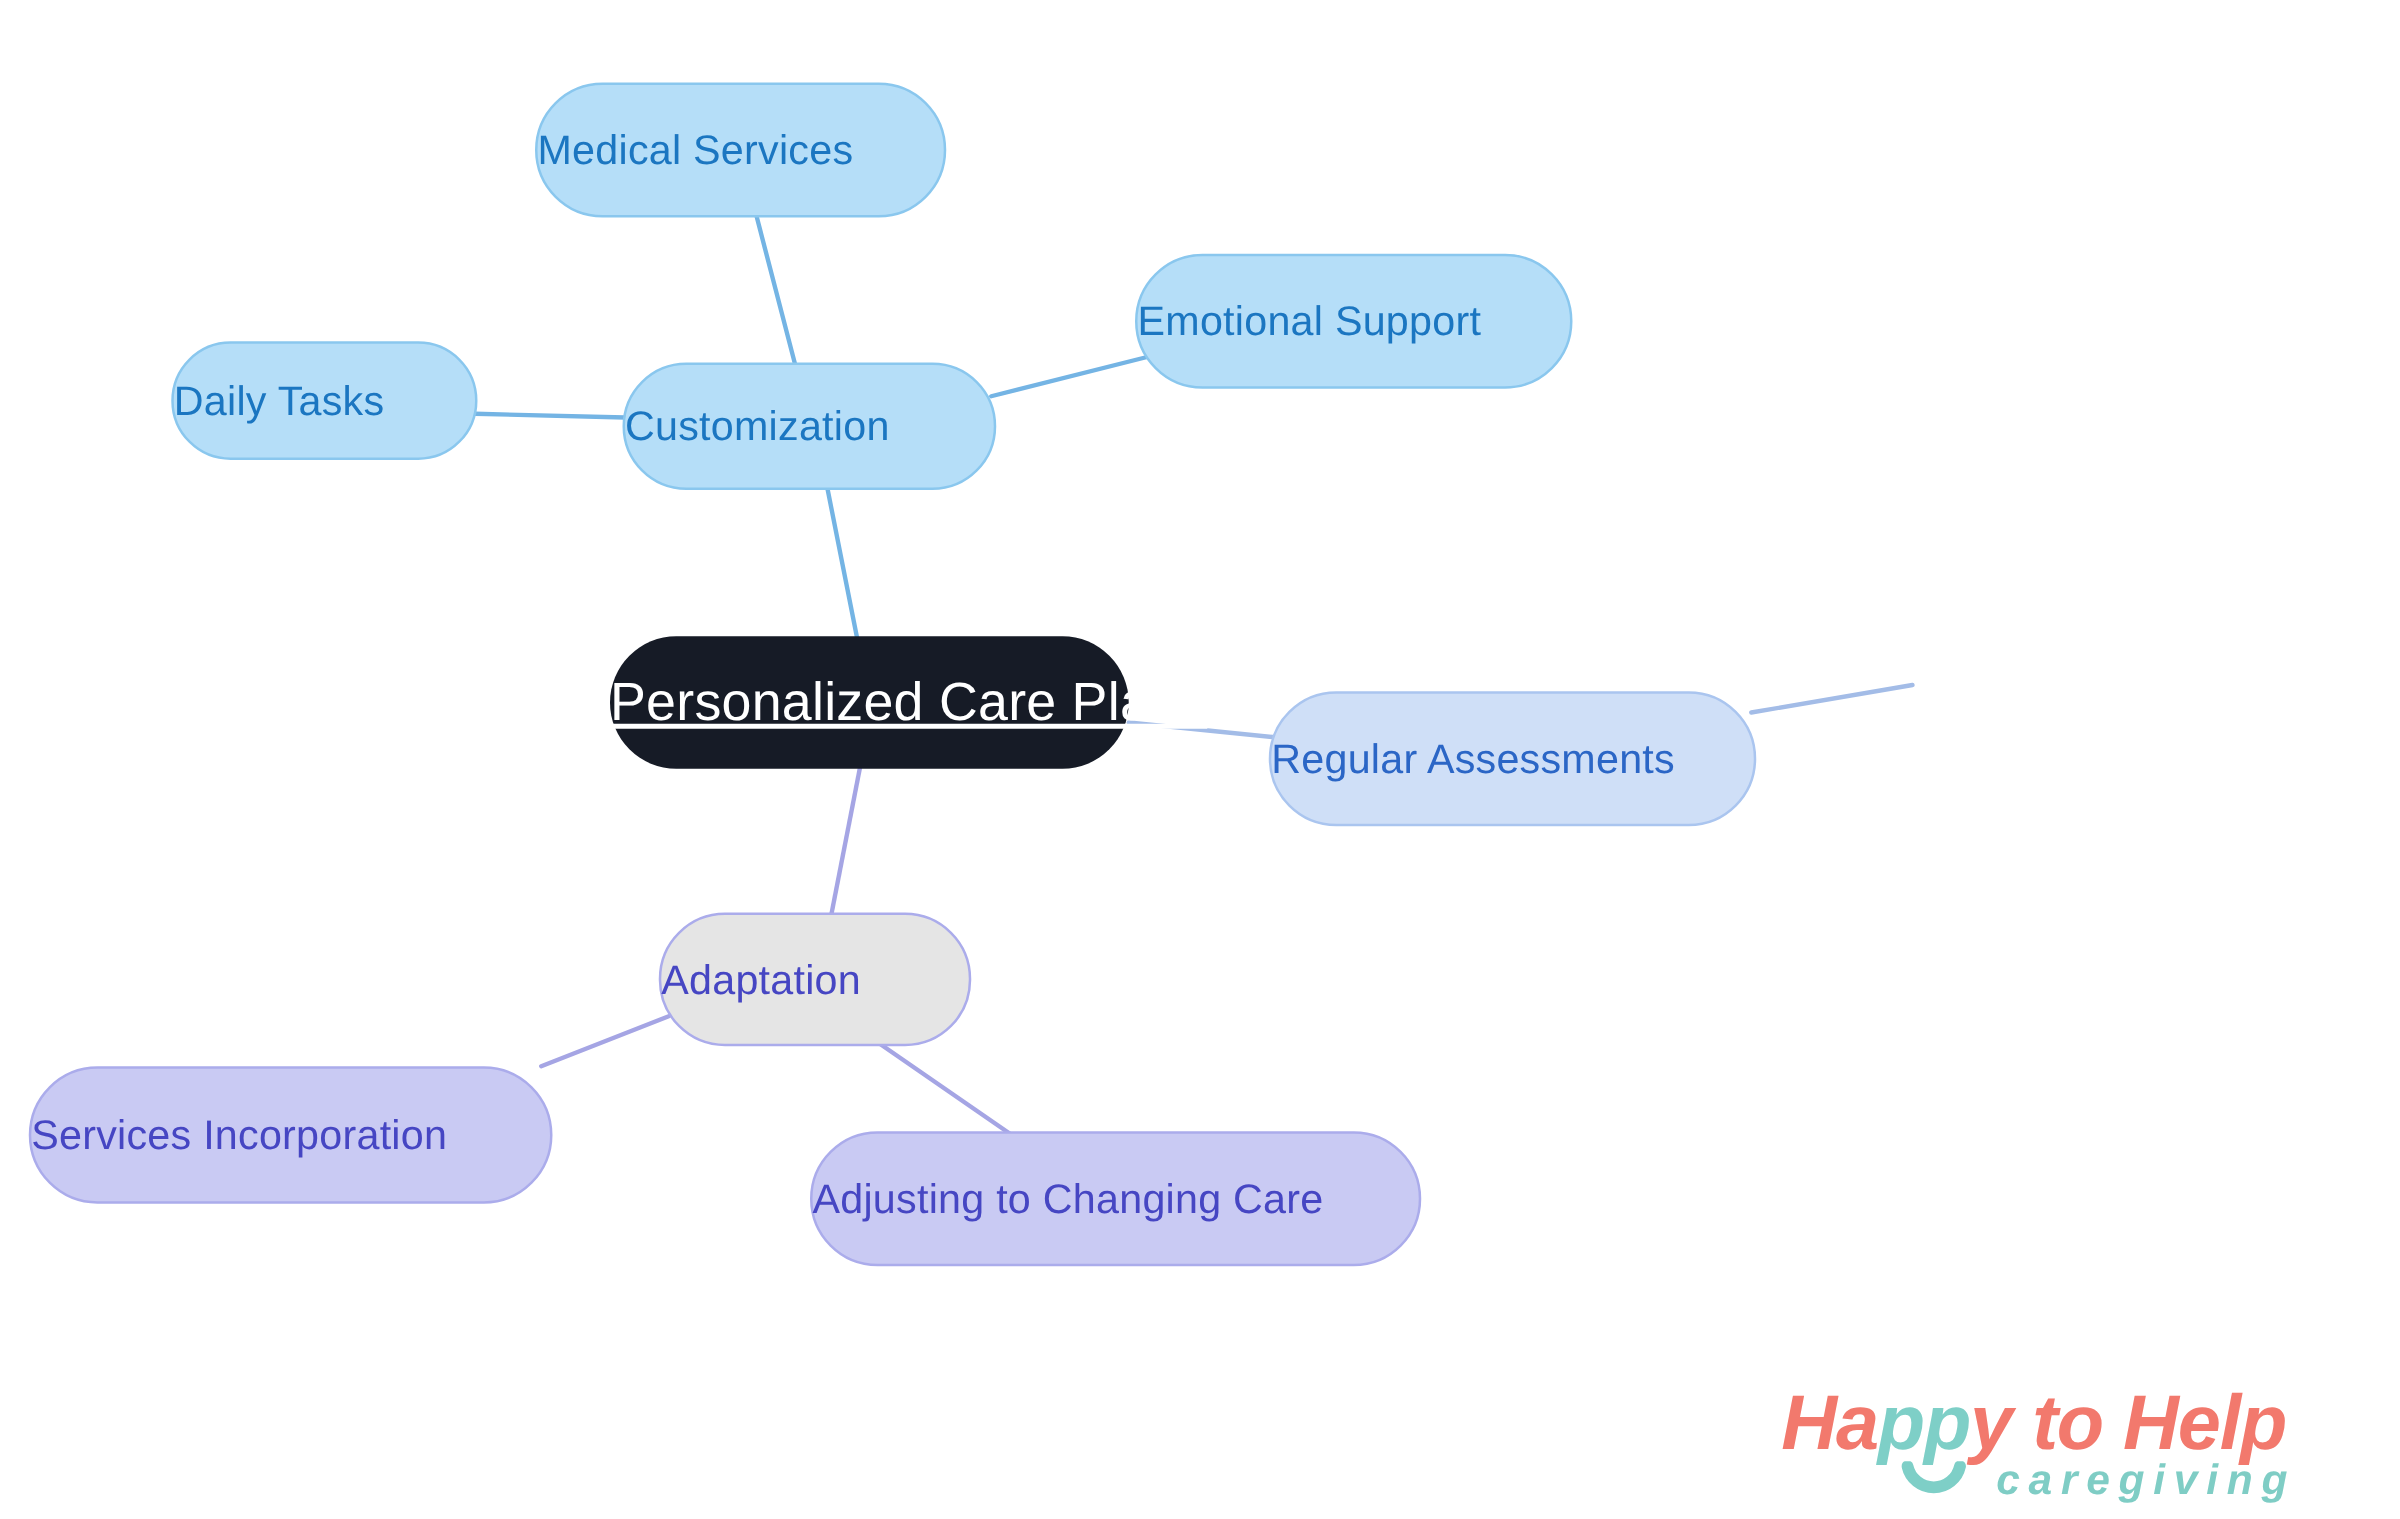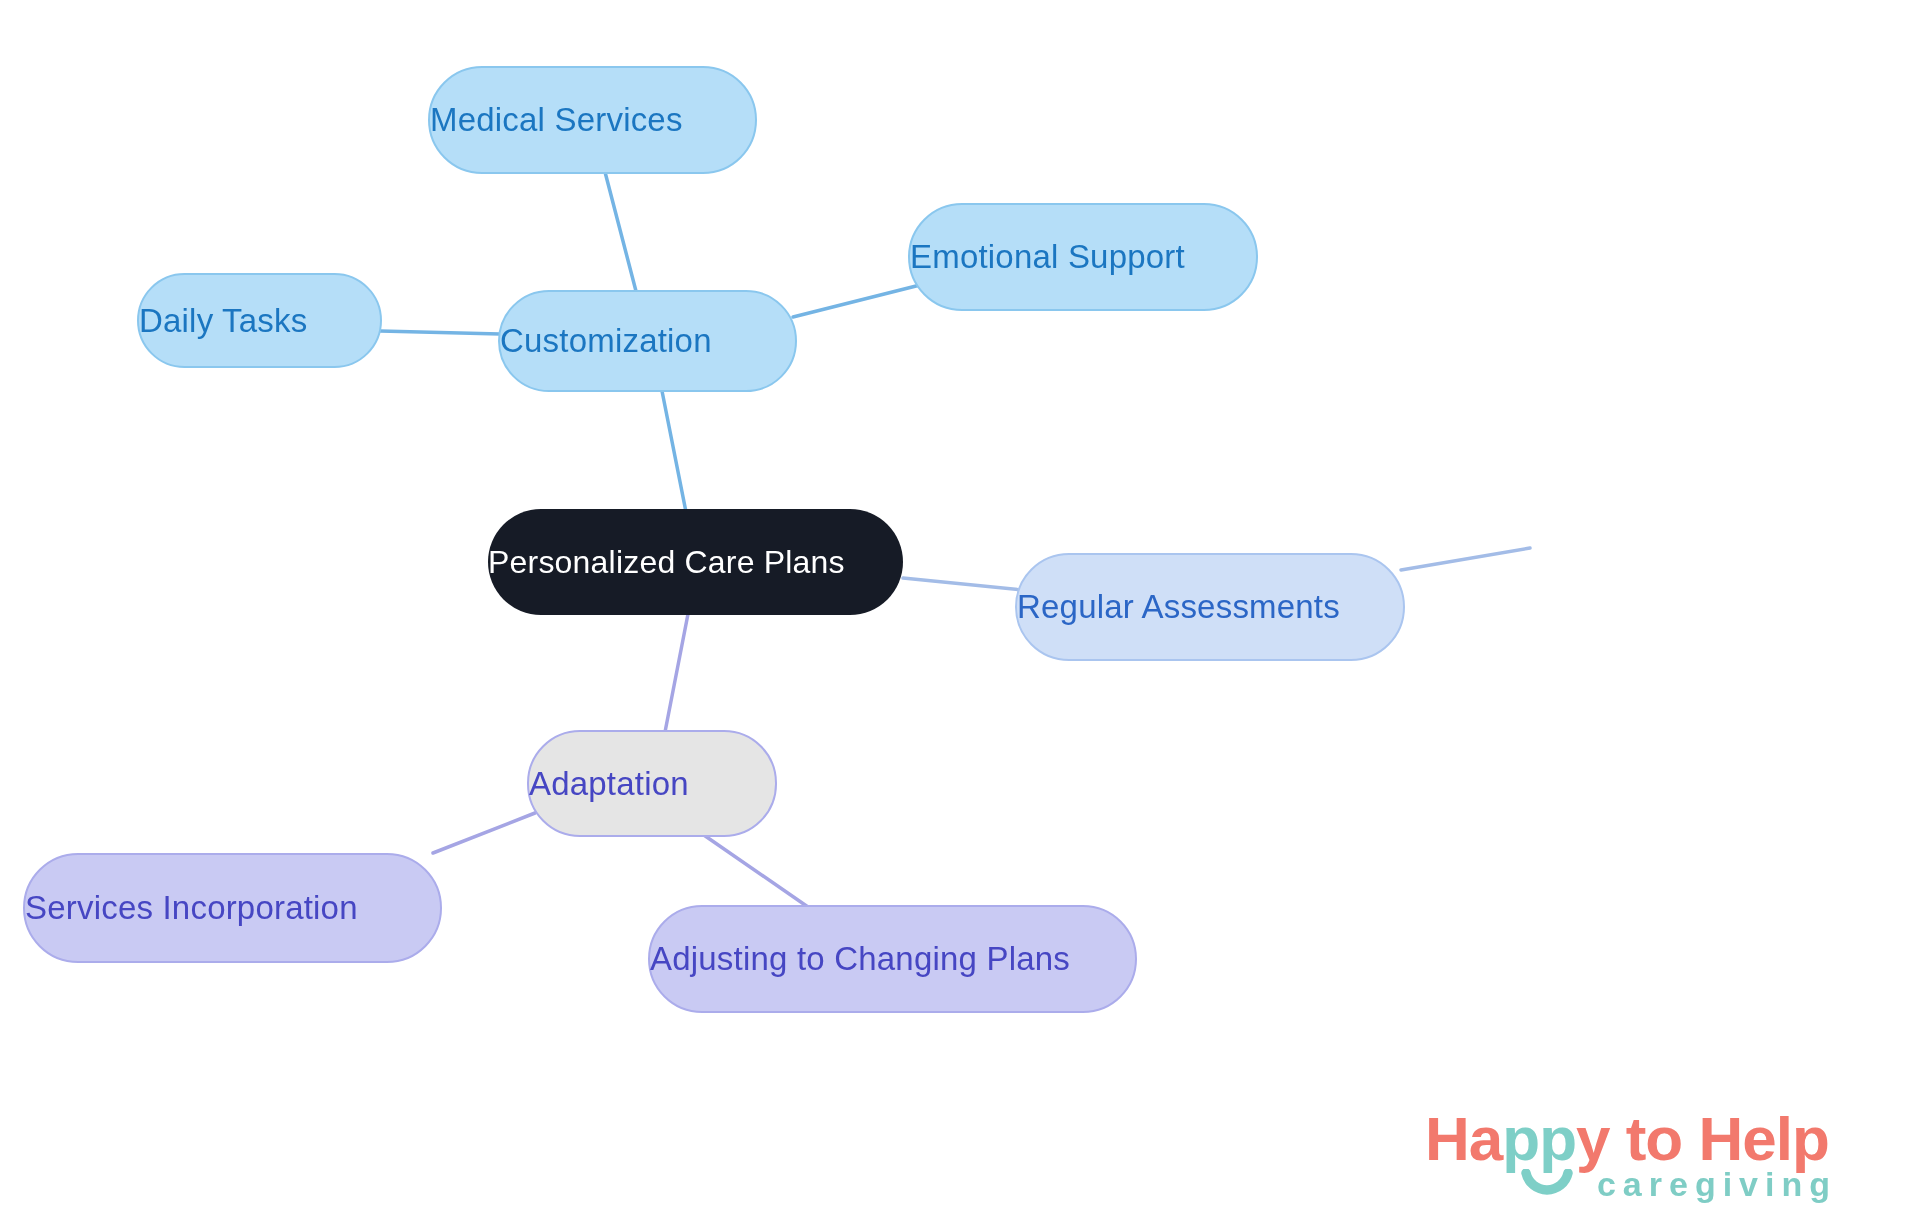--- a/index.html
+++ b/index.html
@@ -32,38 +32,39 @@
     justify-content: flex-start;
     box-sizing: border-box;
     border: 2px solid transparent;
     font-size: 33px;
     letter-spacing: 0.2px;
     white-space: nowrap;
     cursor: default;
   }
   .node .node-label { pointer-events: none; }
   
-  .n-central   { left: 488px;  top: 509px; width: 415px; height: 106px; border-radius: 53px; border: none; font-size: 32px; }
+  .n-central   { left: 488px;  top: 509px; width: 415px; height: 106px; border-radius: 53px; border: none; font-size: 43px; text-decoration: underline; }
   .n-customization { left: 498px; top: 290px; width: 299px; height: 102px; border-radius: 51px; }
   .n-medical   { left: 428px;  top: 66px;  width: 329px; height: 108px; border-radius: 54px; }
   .n-daily     { left: 137px;  top: 273px; width: 245px; height: 95px; border-radius: 53px; }
   .n-emotional { left: 908px;  top: 203px; width: 350px; height: 108px; border-radius: 54px; }
   .n-regular   { left: 1015px; top: 553px; width: 390px; height: 108px; border-radius: 54px; }
   .n-ongoing   { left: 1520px; top: 457px; width: 382px; height: 108px; border-radius: 54px; }
   .n-adaptation{ left: 527px;  top: 730px; width: 250px; height: 107px; border-radius: 53px; }
   .n-feedback  { left: 23px;   top: 853px; width: 419px; height: 110px; border-radius: 55px; }
   .n-adjusting { left: 648px;  top: 905px; width: 489px; height: 108px; border-radius: 54px; }
 
   
   .logo {
     position: absolute;
     left: 1425px;
     top: 1103px;
     width: 460px;
     height: 105px;
+    font-style: italic;
   }
   .logo-wordmark {
     position: absolute;
     left: 0;
     top: 0;
     font-size: 62px;
     font-weight: bold;
     letter-spacing: -1px;
     white-space: nowrap;
   }
@@ -126,21 +127,21 @@
 
   <div class="node n-adaptation" style="background: #e5e5e5; border-color: rgb(171, 172, 235); color: rgb(70, 70, 195);">
     <span class="node-label">Adaptation</span>
   </div>
 
   <div class="node n-feedback" style="background: rgb(201, 202, 243); border-color: rgb(171, 172, 235); color: rgb(70, 70, 195);">
     <span class="node-label">Services Incorporation</span>
   </div>
 
   <div class="node n-adjusting" style="background: rgb(201, 202, 243); border-color: rgb(171, 172, 235); color: rgb(70, 70, 195);">
-    <span class="node-label">Adjusting to Changing Plans</span>
+    <span class="node-label">Adjusting to Changing Care</span>
   </div>
 
   <div class="logo">
     <div class="logo-wordmark">
       <span style="color: rgb(242, 121, 109);">Ha</span><span style="color: rgb(126, 207, 199);">pp</span><span style="color: rgb(242, 121, 109);">y to Help</span>
     </div>
     <svg class="logo-smile" width="52" height="34" viewBox="0 0 52 34">
       <path d="M5 4 A 21.5 21.5 0 0 0 47 4" fill="none" stroke-width="9.5" stroke-linecap="round" stroke="#7ecfc7"></path>
     </svg>
     <div class="logo-tagline" style="color: rgb(127, 205, 197);">caregiving</div>

